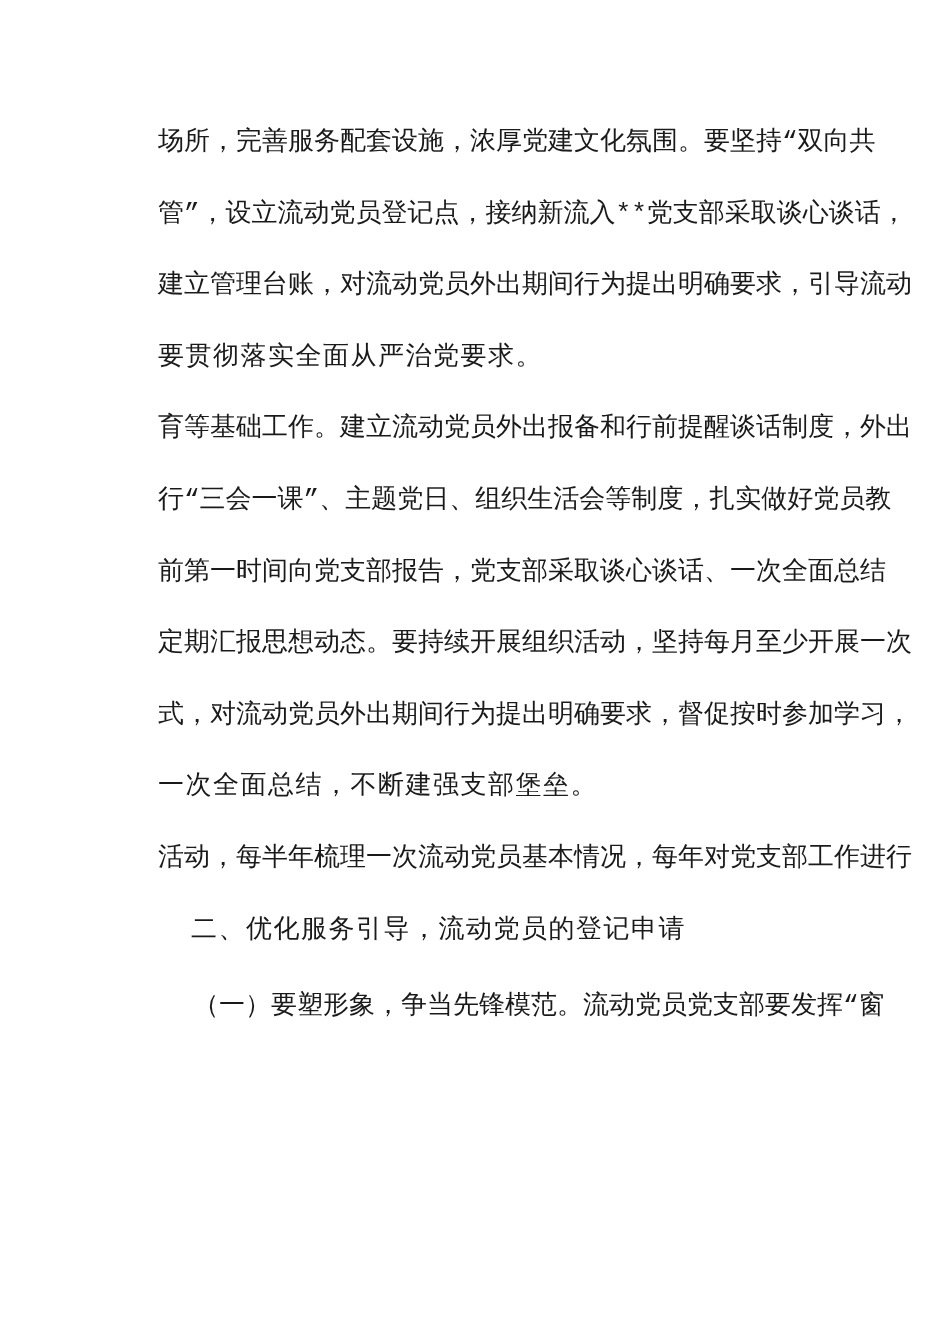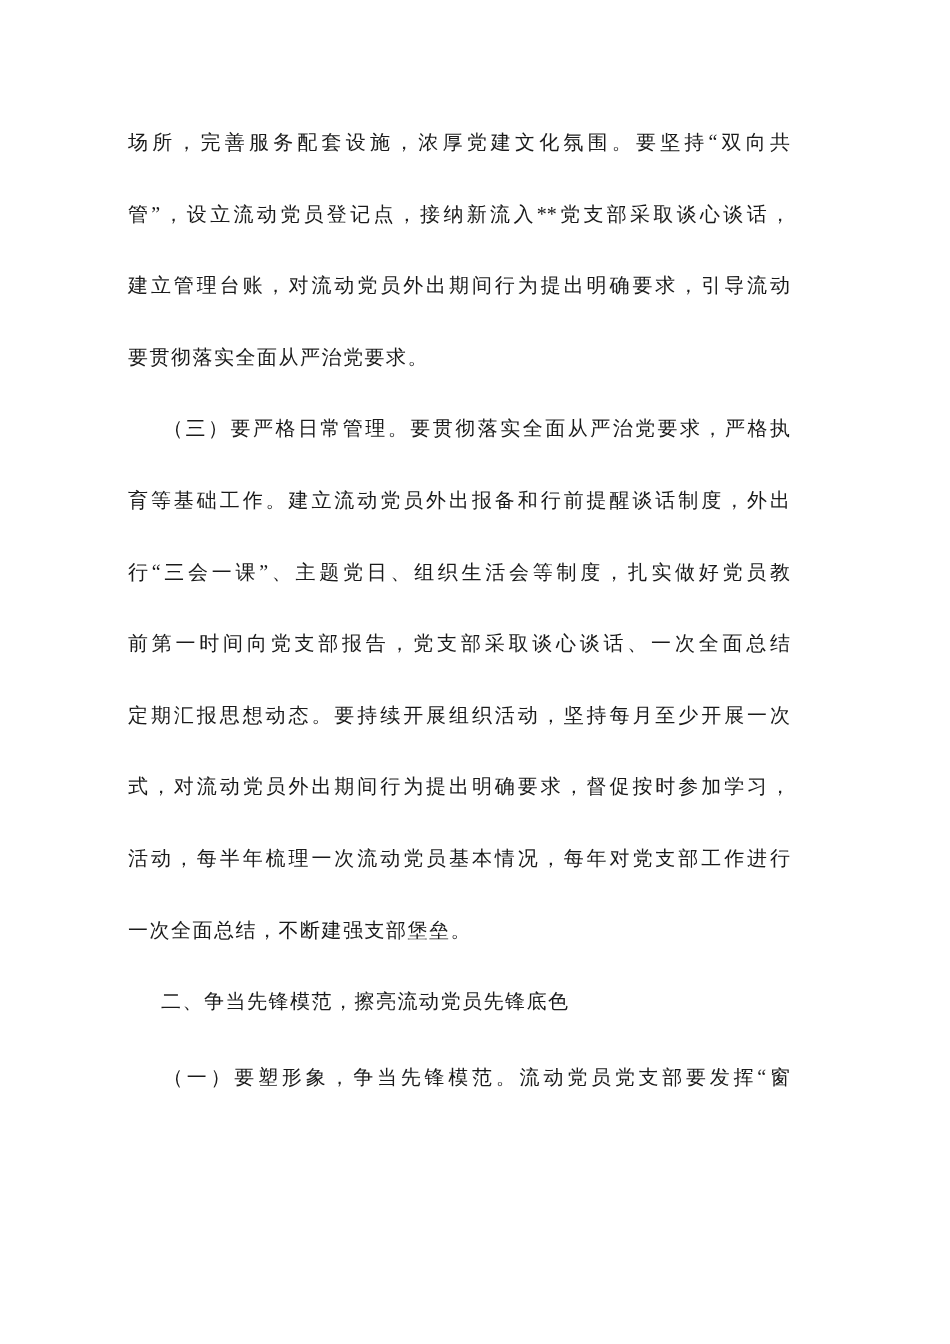--- a/index.html
+++ b/index.html
@@ -1,23 +1,23 @@
 <!DOCTYPE html>
 <html><head>
 <meta charset="utf-8">
 <style>
   html, body { margin: 0; padding: 0; background: #ffffff; }
   body { width: 950px; height: 1344px; position: relative; overflow: hidden; }
   .page {
     position: absolute;
-    left: 128px;
+    left: 158px;
     top: 123px;
     width: 662px;
-    font-family: Liberation Serif, serif;
-    font-size: 20px;
+    font-family: Liberation Mono, monospace;
+    font-size: 26px;
     color: #1a1a1a;
   }
   .line {
     height: 71.6px;
     line-height: 38px;
     white-space: nowrap;
     letter-spacing: 1.5px;
   }
   .line.justify {
     text-align: justify;
@@ -29,23 +29,22 @@
   .gap-after-heading { height: 76px; }
 </style>
 </head>
 <body>
 
 <div class="page">
   <div class="line justify">场所，完善服务配套设施，浓厚党建文化氛围。要坚持“双向共</div>
   <div class="line justify">管”，设立流动党员登记点，接纳新流入**党支部采取谈心谈话，</div>
   <div class="line justify">建立管理台账，对流动党员外出期间行为提出明确要求，引导流动</div>
   <div class="line">要贯彻落实全面从严治党要求。</div>
-  <div class="line justify indent">（三）要严格日常管理。要贯彻落实全面从严治党要求，严格执</div>
   <div class="line justify">育等基础工作。建立流动党员外出报备和行前提醒谈话制度，外出</div>
   <div class="line justify">行“三会一课”、主题党日、组织生活会等制度，扎实做好党员教</div>
   <div class="line justify">前第一时间向党支部报告，党支部采取谈心谈话、一次全面总结</div>
   <div class="line justify">定期汇报思想动态。要持续开展组织活动，坚持每月至少开展一次</div>
   <div class="line justify">式，对流动党员外出期间行为提出明确要求，督促按时参加学习，</div>
+  <div class="line">一次全面总结，不断建强支部堡垒。</div>
   <div class="line justify">活动，每半年梳理一次流动党员基本情况，每年对党支部工作进行</div>
-  <div class="line">一次全面总结，不断建强支部堡垒。</div>
-  <div class="line heading-line gap-after-heading">二、争当先锋模范，擦亮流动党员先锋底色</div>
+  <div class="line heading-line gap-after-heading">二、优化服务引导，流动党员的登记申请</div>
   <div class="line justify indent">（一）要塑形象，争当先锋模范。流动党员党支部要发挥“窗</div>
 </div>
 
 </body></html>

